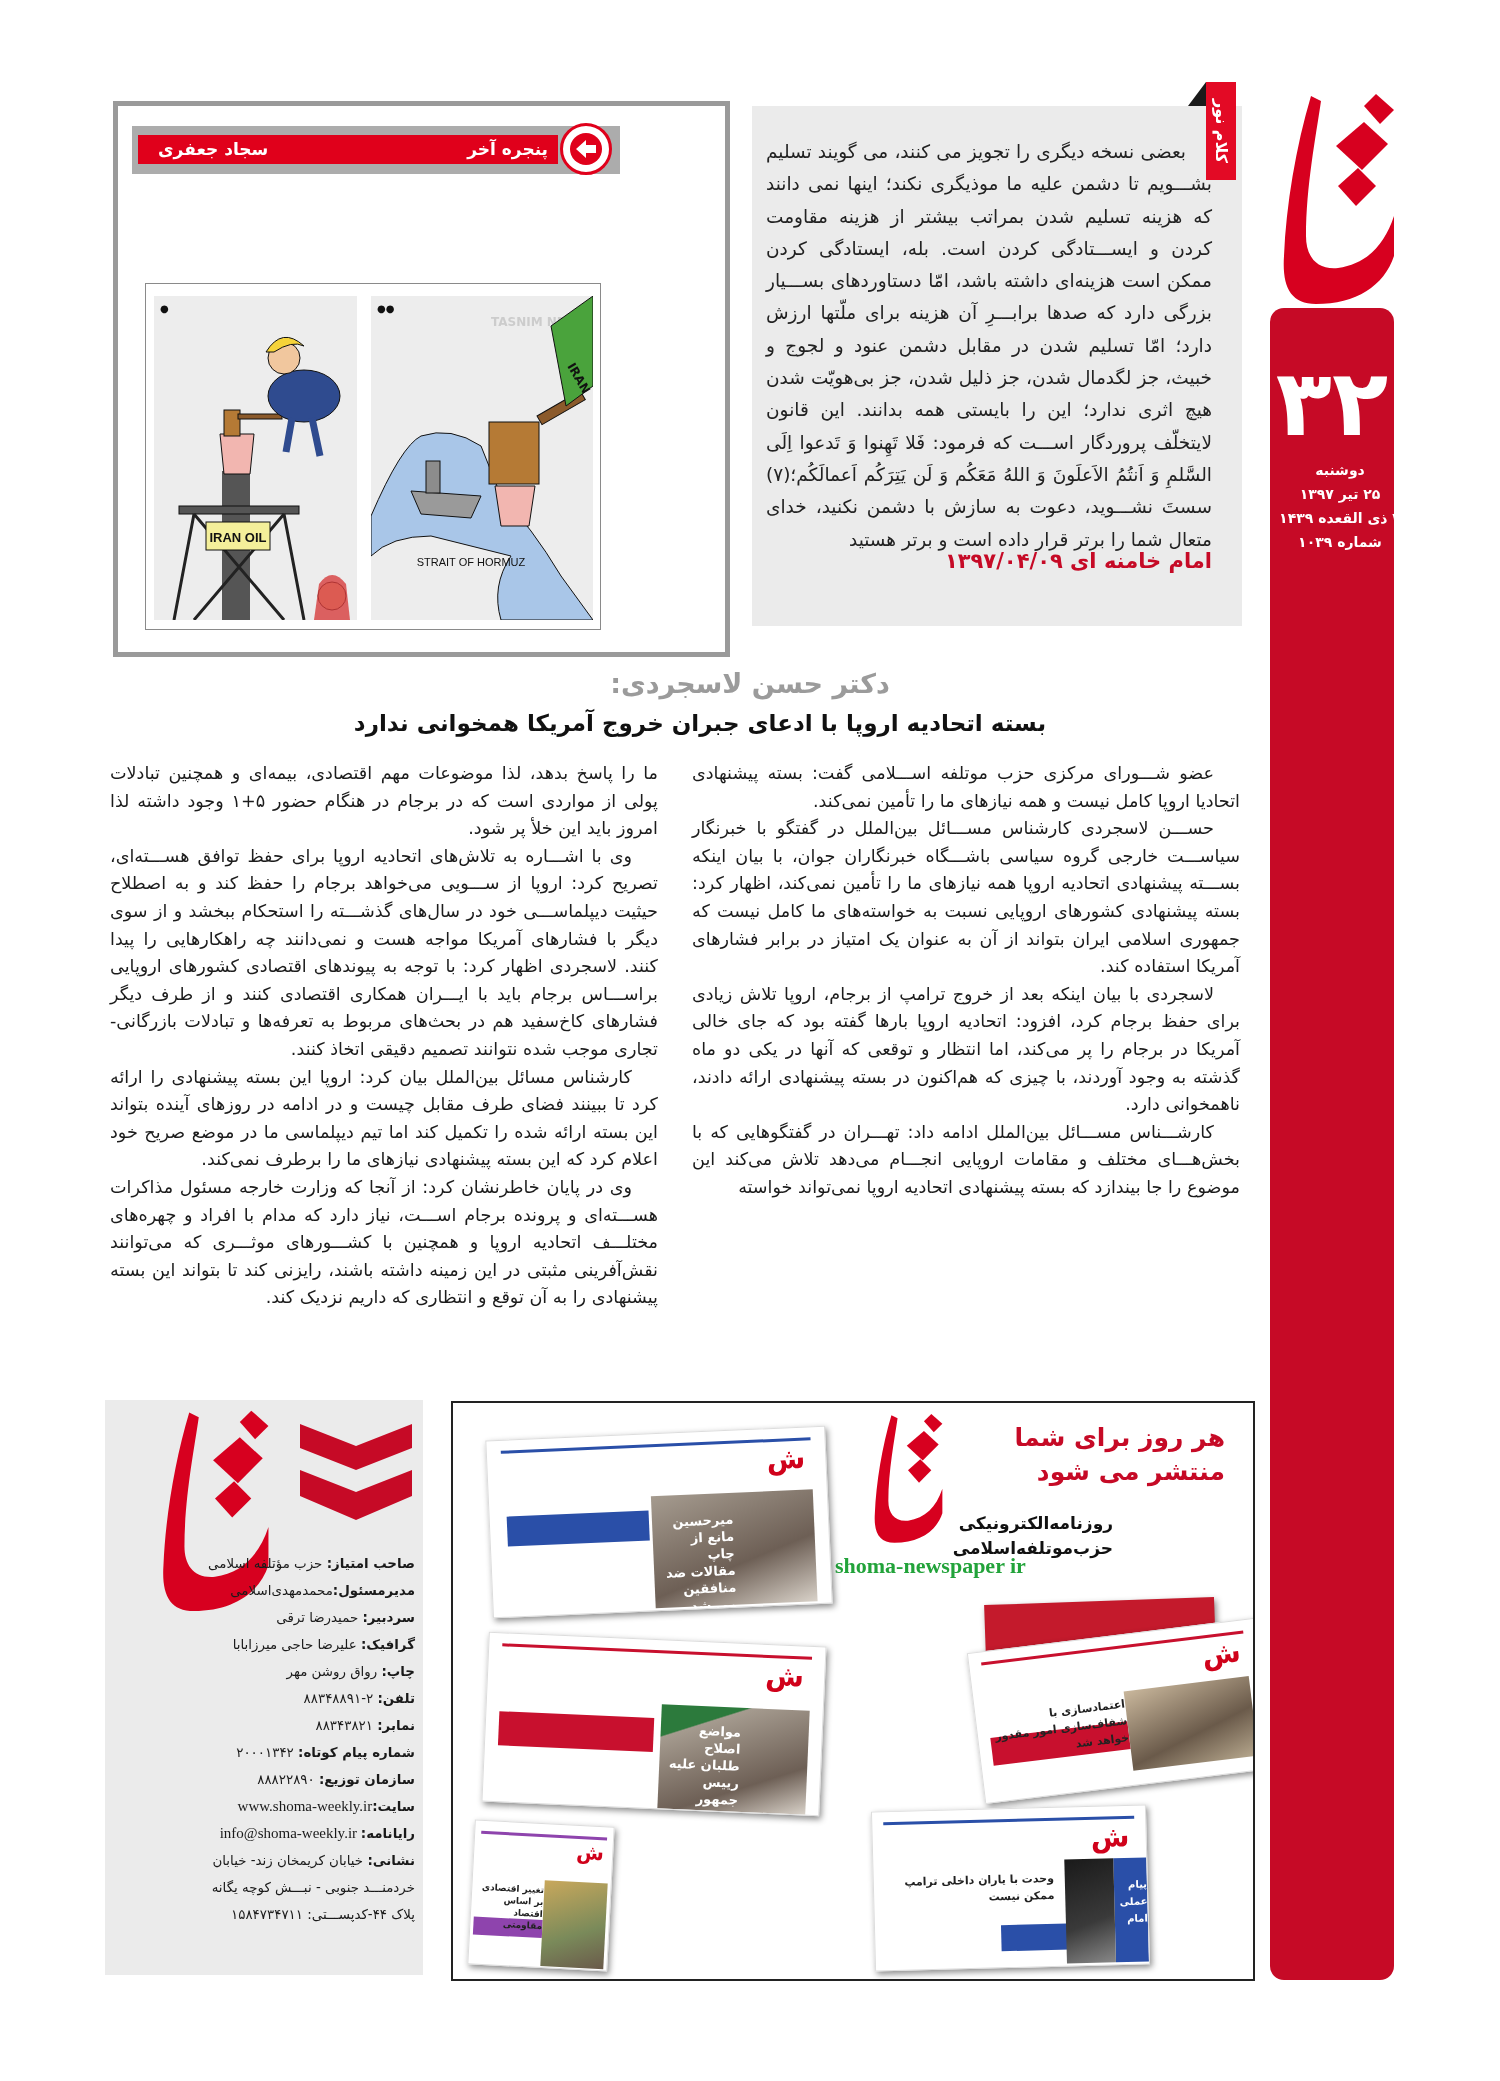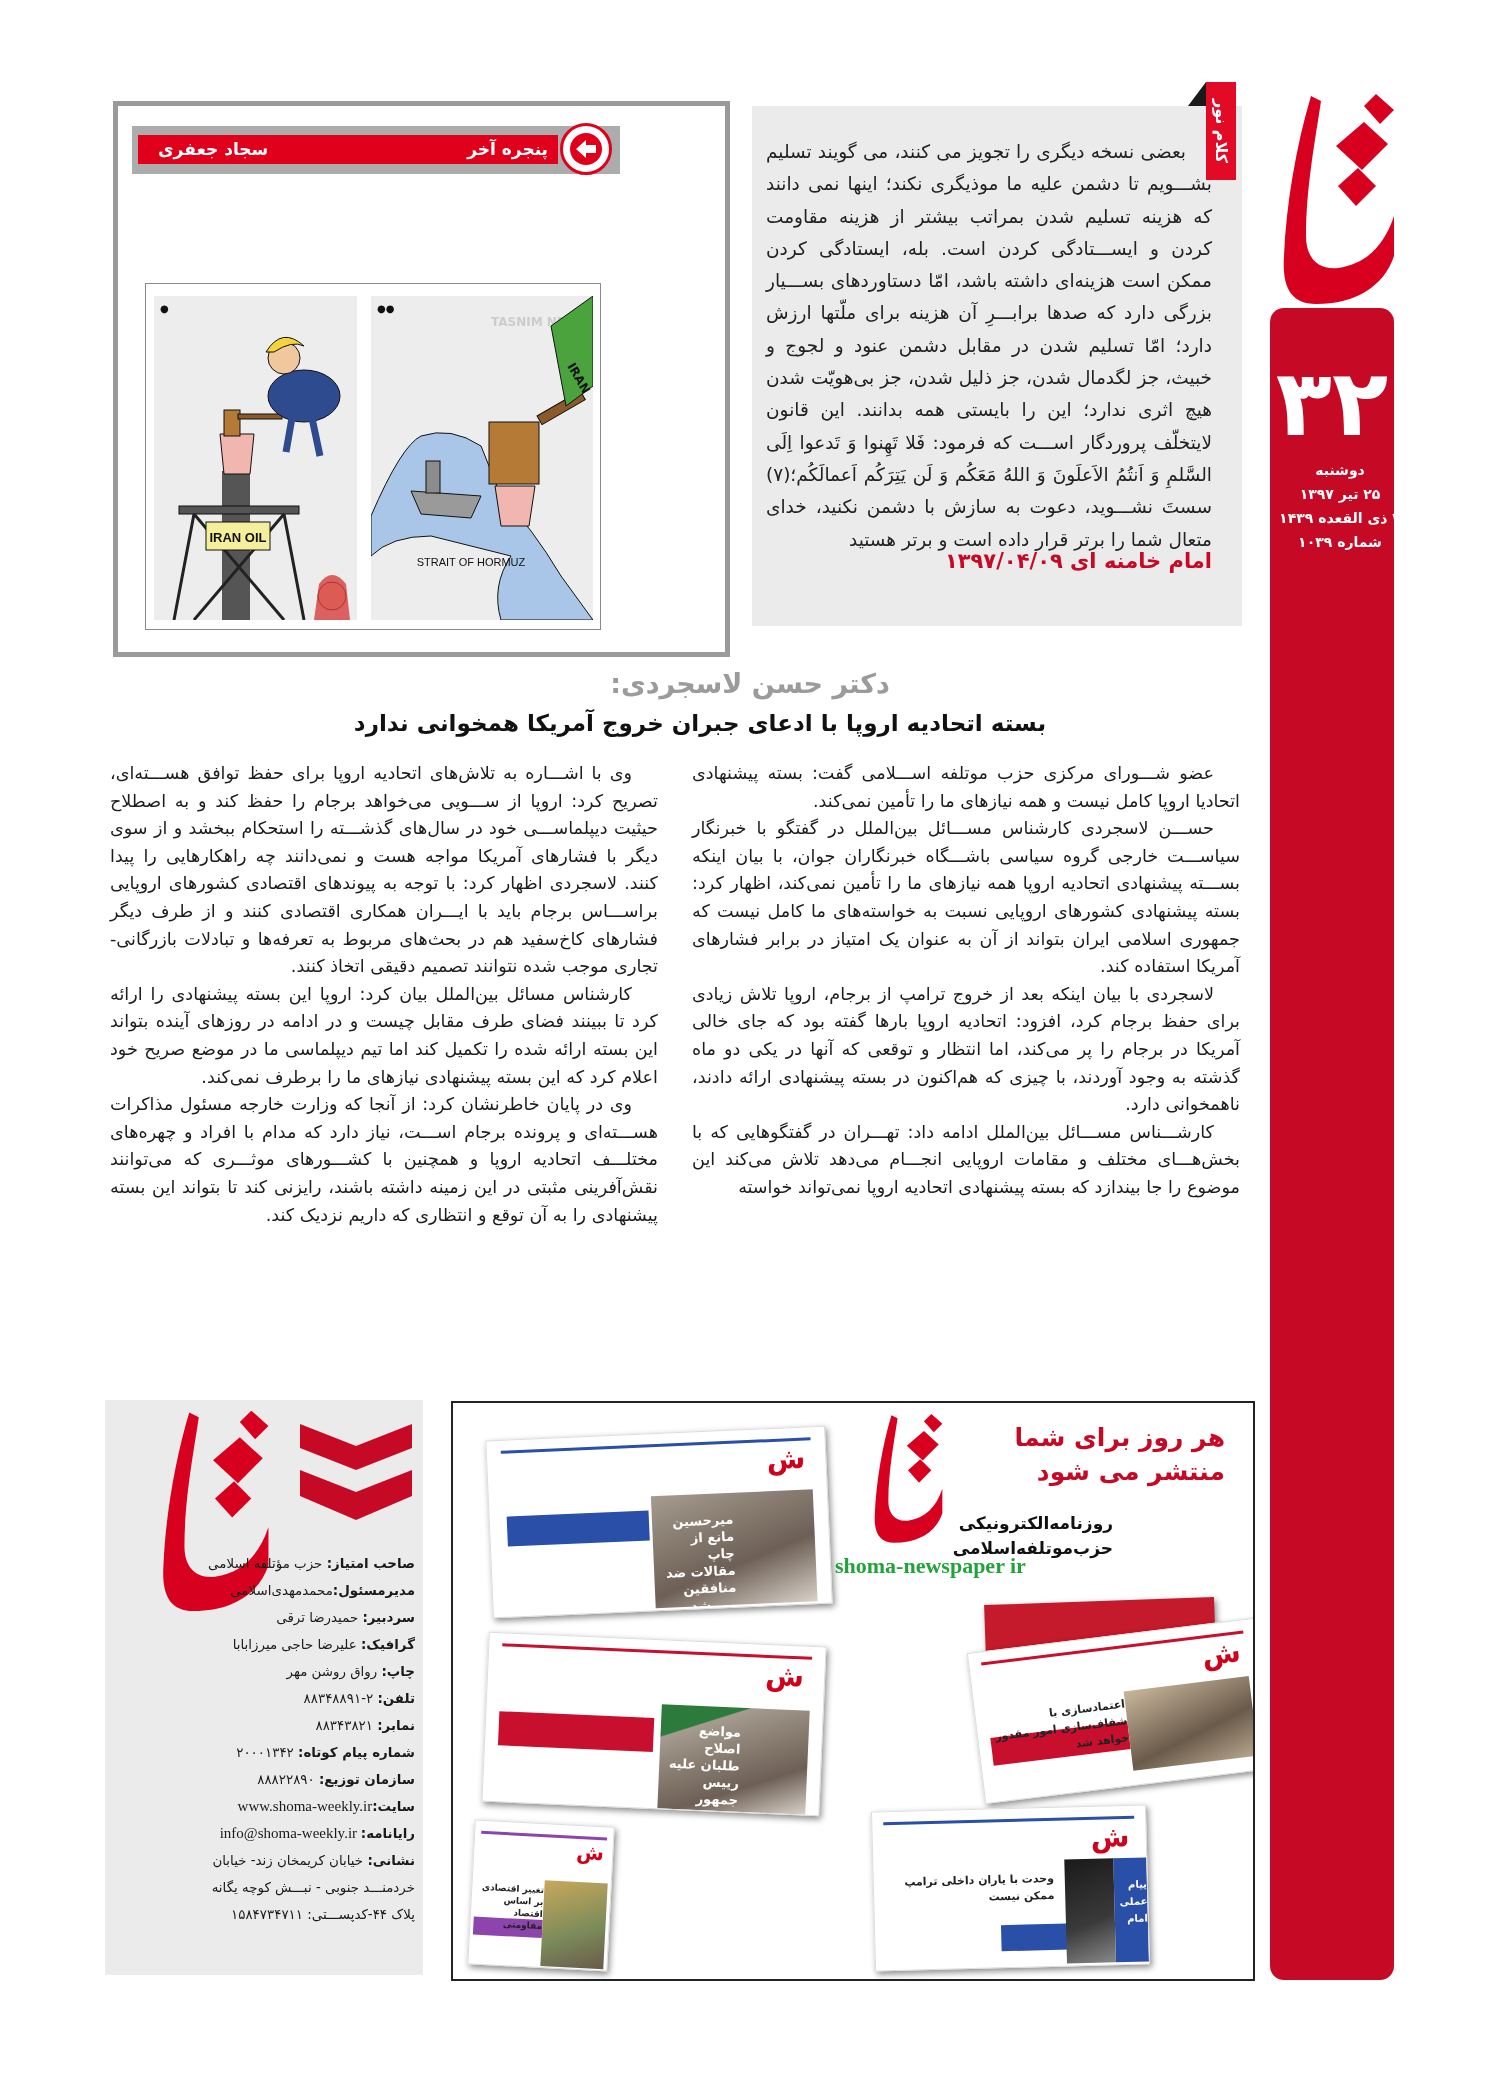--- a/index.html
+++ b/index.html
@@ -163,20 +163,21 @@
 <div class="abs article-kicker">دکتر حسن لاسجردی:</div>
 <div class="abs article-title">بسته اتحادیه اروپا با ادعای جبران خروج آمریکا همخوانی ندارد</div>
 
 <div class="abs col col-right">
   <p>عضو شـــورای مرکزی حزب موتلفه اســـلامی گفت: بسته پیشنهادی اتحادیا اروپا کامل نیست و همه نیازهای ما را تأمین نمی‌کند.</p>
   <p>حســـن لاسجردی کارشناس مســـائل بین‌الملل در گفتگو با خبرنگار سیاســـت خارجی گروه سیاسی باشـــگاه خبرنگاران جوان، با بیان اینکه بســـته پیشنهادی اتحادیه اروپا همه نیازهای ما را تأمین نمی‌کند، اظهار کرد: بسته پیشنهادی کشورهای اروپایی نسبت به خواسته‌های ما کامل نیست که جمهوری اسلامی ایران بتواند از آن به عنوان یک امتیاز در برابر فشارهای آمریکا استفاده کند.</p>
   <p>لاسجردی با بیان اینکه بعد از خروج ترامپ از برجام، اروپا تلاش زیادی برای حفظ برجام کرد، افزود: اتحادیه اروپا بارها گفته بود که جای خالی آمریکا در برجام را پر می‌کند، اما انتظار و توقعی که آنها در یکی دو ماه گذشته به وجود آوردند، با چیزی که هم‌اکنون در بسته پیشنهادی ارائه دادند، ناهمخوانی دارد.</p>
   <p>کارشـــناس مســـائل بین‌الملل ادامه داد: تهـــران در گفتگوهایی که با بخش‌هـــای مختلف و مقامات اروپایی انجـــام می‌دهد تلاش می‌کند این موضوع را جا بیندازد که بسته پیشنهادی اتحادیه اروپا نمی‌تواند خواسته</p>
 </div>
 <div class="abs col col-left">
+  <p style="text-indent:0">ما را پاسخ بدهد، لذا موضوعات مهم اقتصادی، بیمه‌ای و همچنین تبادلات پولی از مواردی است که در برجام در هنگام حضور ۵+۱ وجود داشته لذا امروز باید این خلأ پر شود.</p>
   <p>وی با اشـــاره به تلاش‌های اتحادیه اروپا برای حفظ توافق هســـته‌ای، تصریح کرد: اروپا از ســـویی می‌خواهد برجام را حفظ کند و به اصطلاح حیثیت دیپلماســـی خود در سال‌های گذشـــته را استحکام ببخشد و از سوی دیگر با فشارهای آمریکا مواجه هست و نمی‌دانند چه راهکارهایی را پیدا کنند. لاسجردی اظهار کرد: با توجه به پیوندهای اقتصادی کشورهای اروپایی براســـاس برجام باید با ایـــران همکاری اقتصادی کنند و از طرف دیگر فشارهای کاخ‌سفید هم در بحث‌های مربوط به تعرفه‌ها و تبادلات بازرگانی-تجاری موجب شده نتوانند تصمیم دقیقی اتخاذ کنند.</p>
   <p>کارشناس مسائل بین‌الملل بیان کرد: اروپا این بسته پیشنهادی را ارائه کرد تا ببینند فضای طرف مقابل چیست و در ادامه در روزهای آینده بتواند این بسته ارائه شده را تکمیل کند اما تیم دیپلماسی ما در موضع صریح خود اعلام کرد که این بسته پیشنهادی نیازهای ما را برطرف نمی‌کند.</p>
   <p>وی در پایان خاطرنشان کرد: از آنجا که وزارت خارجه مسئول مذاکرات هســـته‌ای و پرونده برجام اســـت، نیاز دارد که مدام با افراد و چهره‌های مختلـــف اتحادیه اروپا و همچنین با کشـــورهای موثـــری که می‌توانند نقش‌آفرینی مثبتی در این زمینه داشته باشند، رایزنی کند تا بتواند این بسته پیشنهادی را به آن توقع و انتظاری که داریم نزدیک کند.</p>
 </div>
 
 <div class="abs imprint"></div>
 <svg class="abs imprint-logo" viewBox="0 0 124 220">
   <path d="M35 10 C20 60 10 120 8 170 C6 200 14 218 40 218 C80 218 108 200 118 170 L118 130 C108 160 90 178 62 182 C40 184 30 170 30 150 C30 100 40 50 45 15 Z" fill="#d7001f"></path>
   <path d="M60 60 L88 36 L112 58 L86 84 Z" fill="#d7001f"></path>
   <path d="M88 20 L100 8 L118 24 L104 38 Z" fill="#d7001f"></path>

